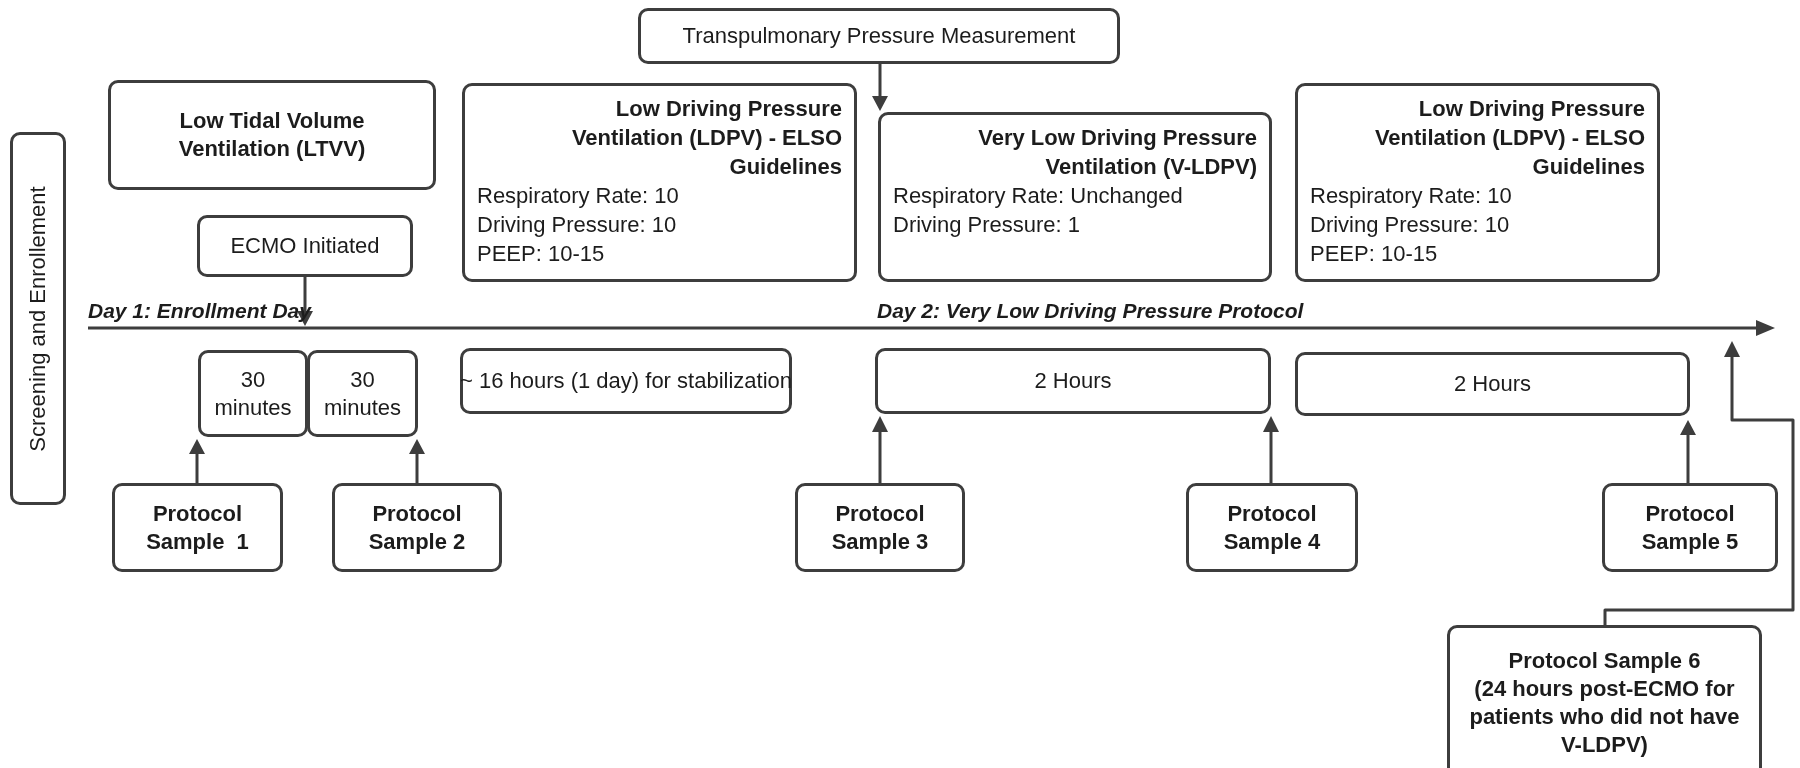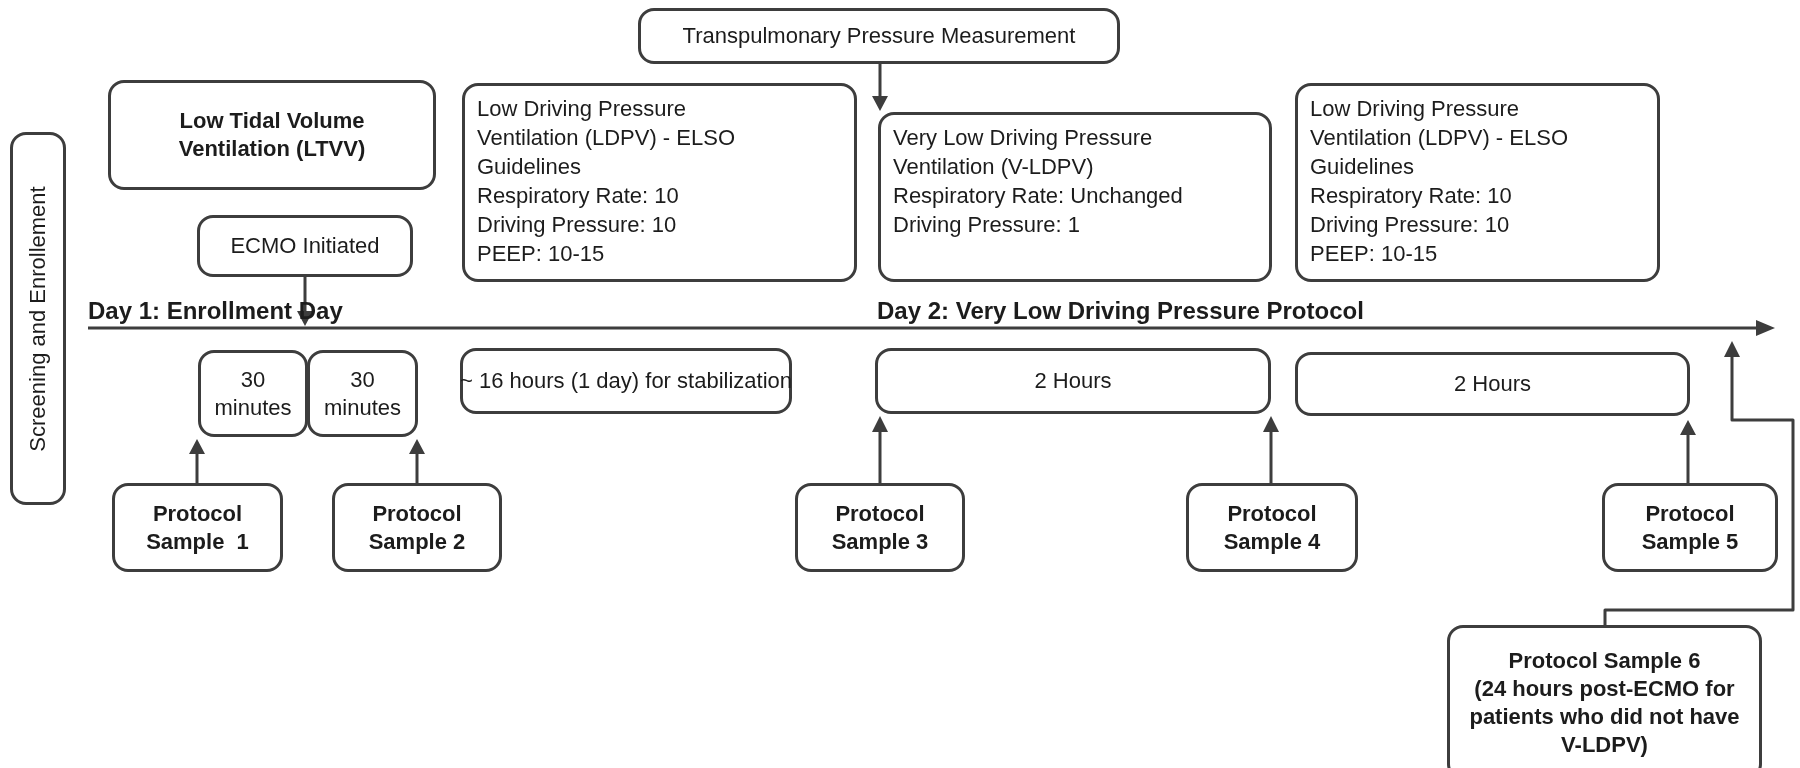--- a/index.html
+++ b/index.html
@@ -7,30 +7,30 @@
     --text:#1c1c1c;
     --background:#ffffff;
   }
   html,body{margin:0;padding:0;background:var(--background);}
   #canvas{
     position:relative;width:1800px;height:768px;background:var(--background);
     font-family:"Liberation Sans",sans-serif;color:var(--text);overflow:hidden;
   }
   .box{
     position:absolute;background:#fff;border:3px solid var(--border);
-    border-radius:16px;box-sizing:border-box;
+    border-radius:10px;box-sizing:border-box;
   }
   .center{display:flex;align-items:center;justify-content:center;text-align:center;}
   .pre{white-space:pre-wrap;}
   .b{font-weight:bold;}
   .fs22{font-size:22px;line-height:28px;}
   .phase{padding:8px 12px;font-size:22px;line-height:29px;}
-  .phase .title{font-weight:normal;white-space:pre-wrap;}
+  .phase .title{font-weight:bold;white-space:pre-wrap;text-align:right;}
   .phase .line{font-weight:normal;}
-  .daylabel{position:absolute;font-size:24px;line-height:22px;font-weight:bold;white-space:nowrap;}
+  .daylabel{position:absolute;font-size:21px;line-height:22px;font-weight:bold;white-space:nowrap;font-style:italic;}
   .sidebox .rot{transform:rotate(-90deg);white-space:nowrap;font-size:22px;}
   .nowrap{white-space:nowrap;}
   svg.layer{position:absolute;left:0;top:0;pointer-events:none;}
   svg.layer line, svg.layer polyline{stroke:var(--border);stroke-width:3;fill:none;}
   svg.layer polygon{fill:var(--border);stroke:none;}
 </style>
 </head>
 <body>
 
 <div id="canvas">

